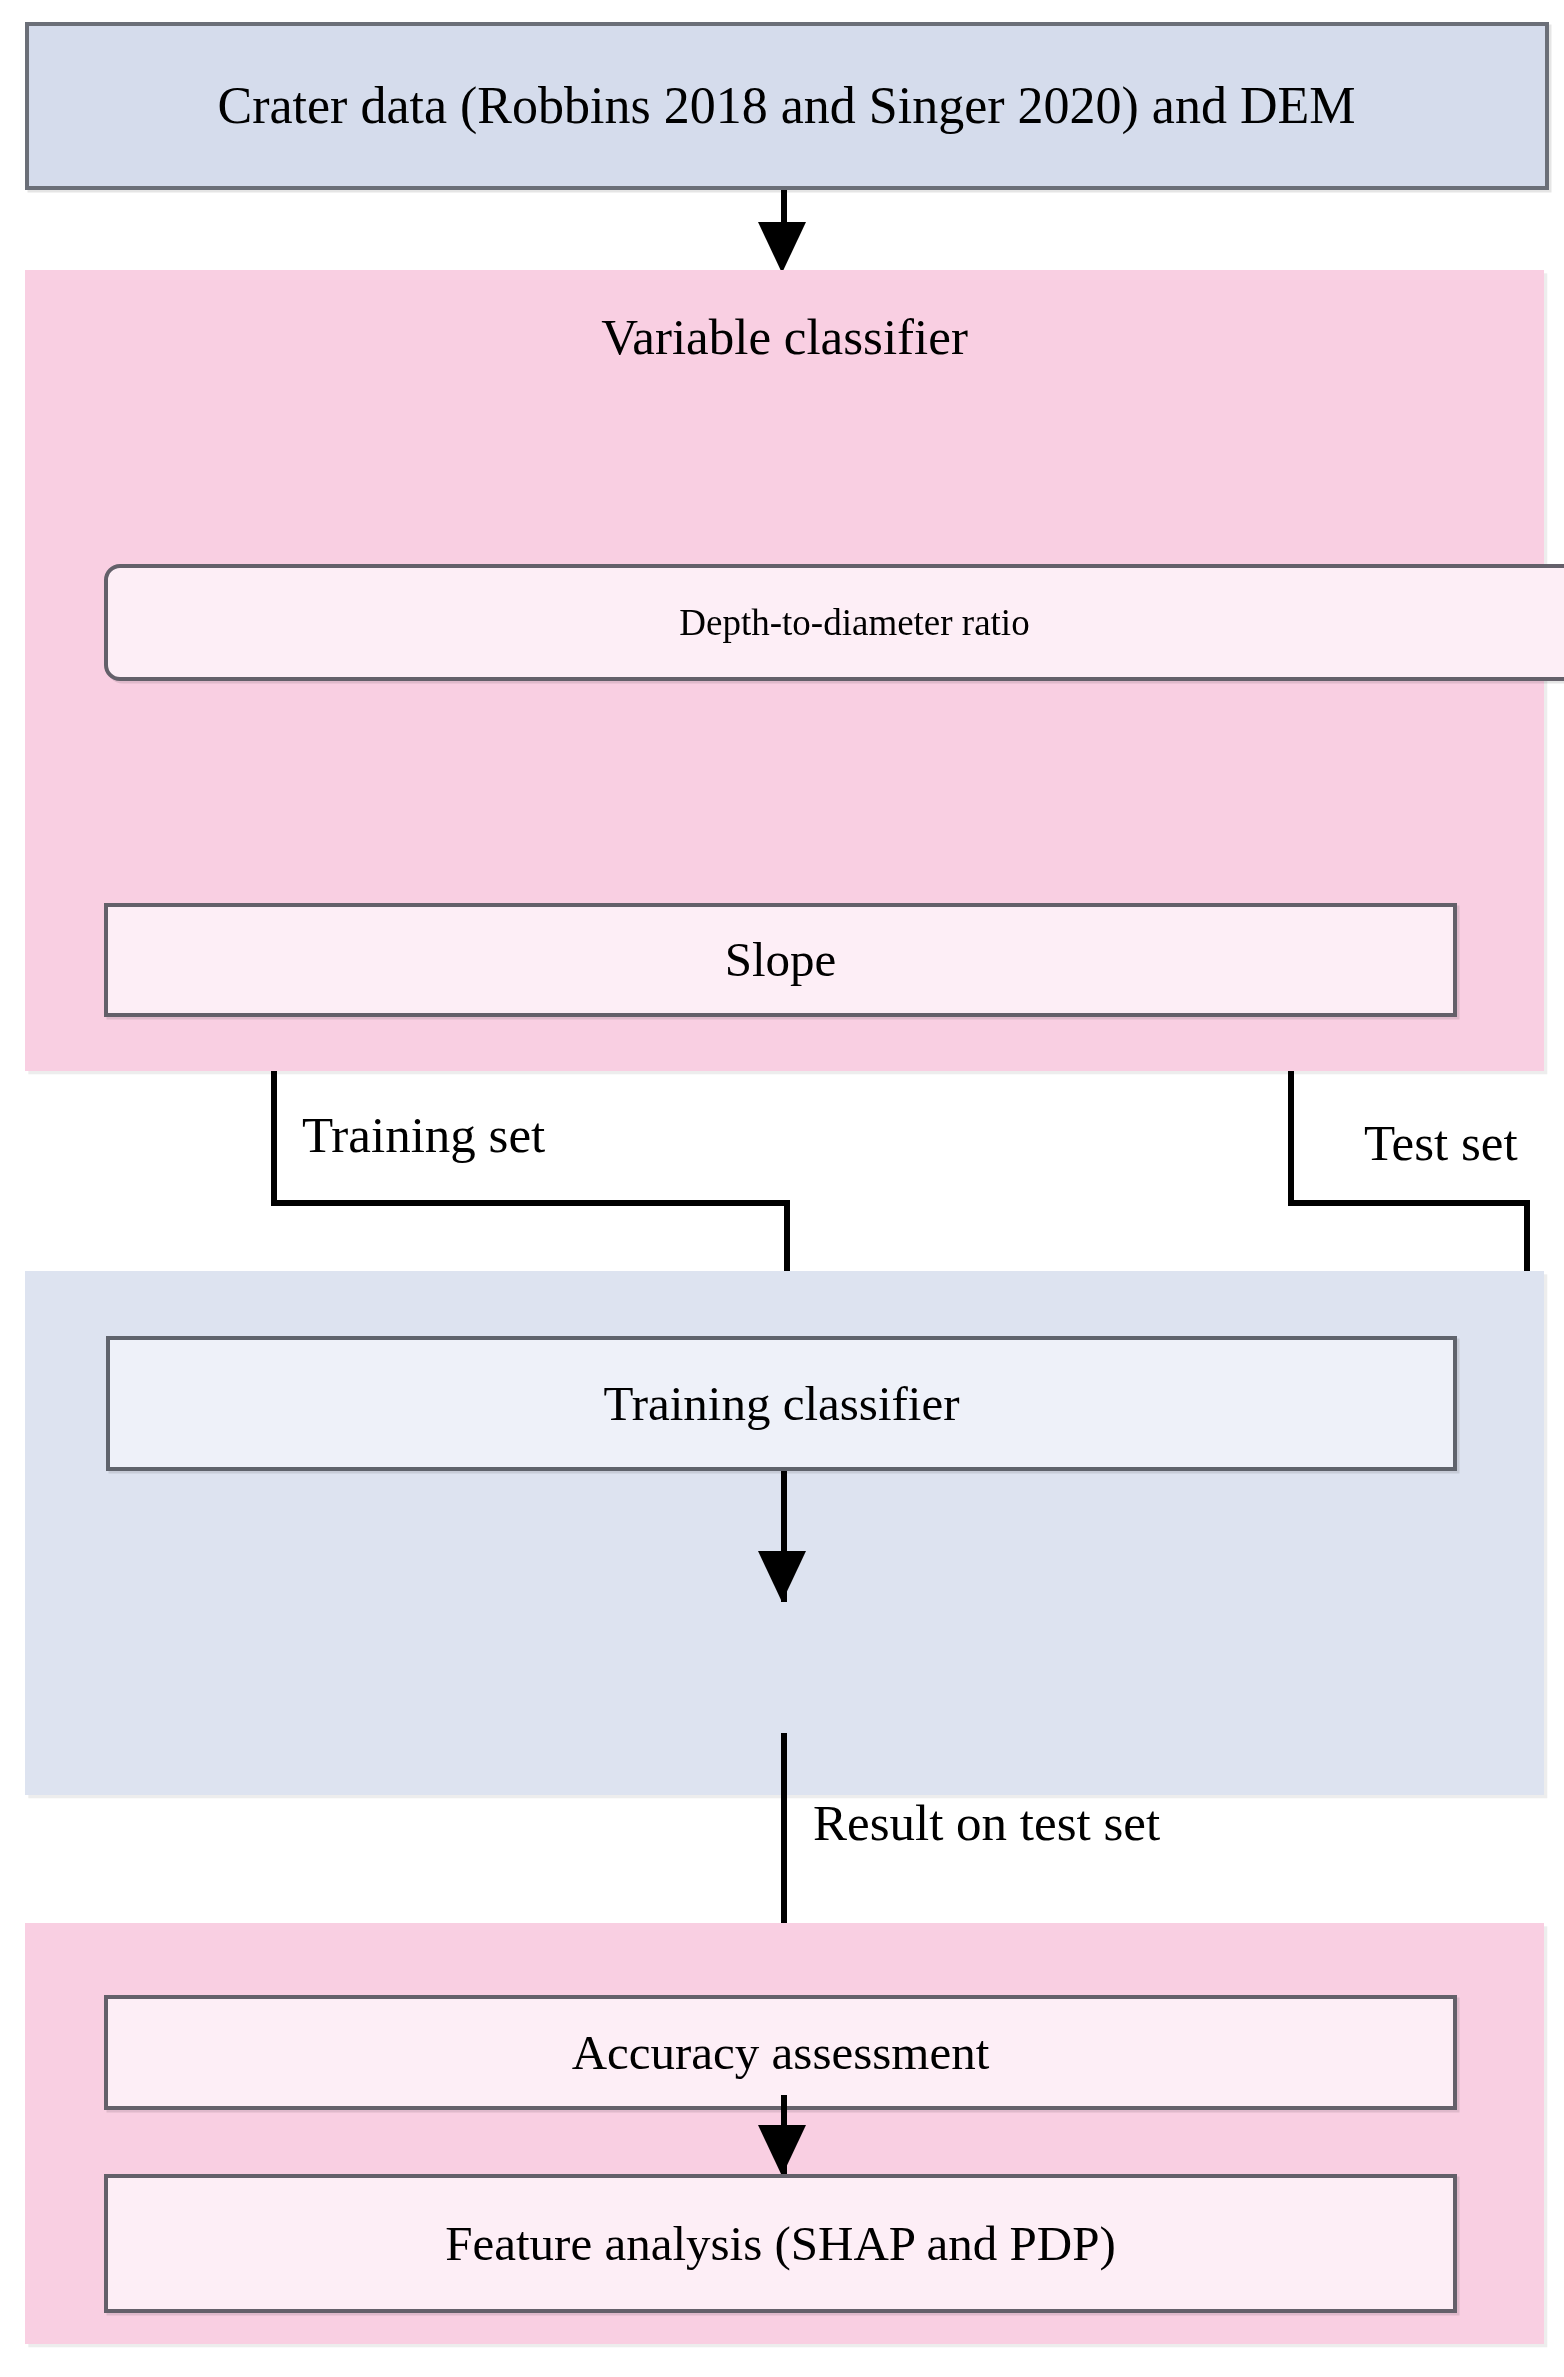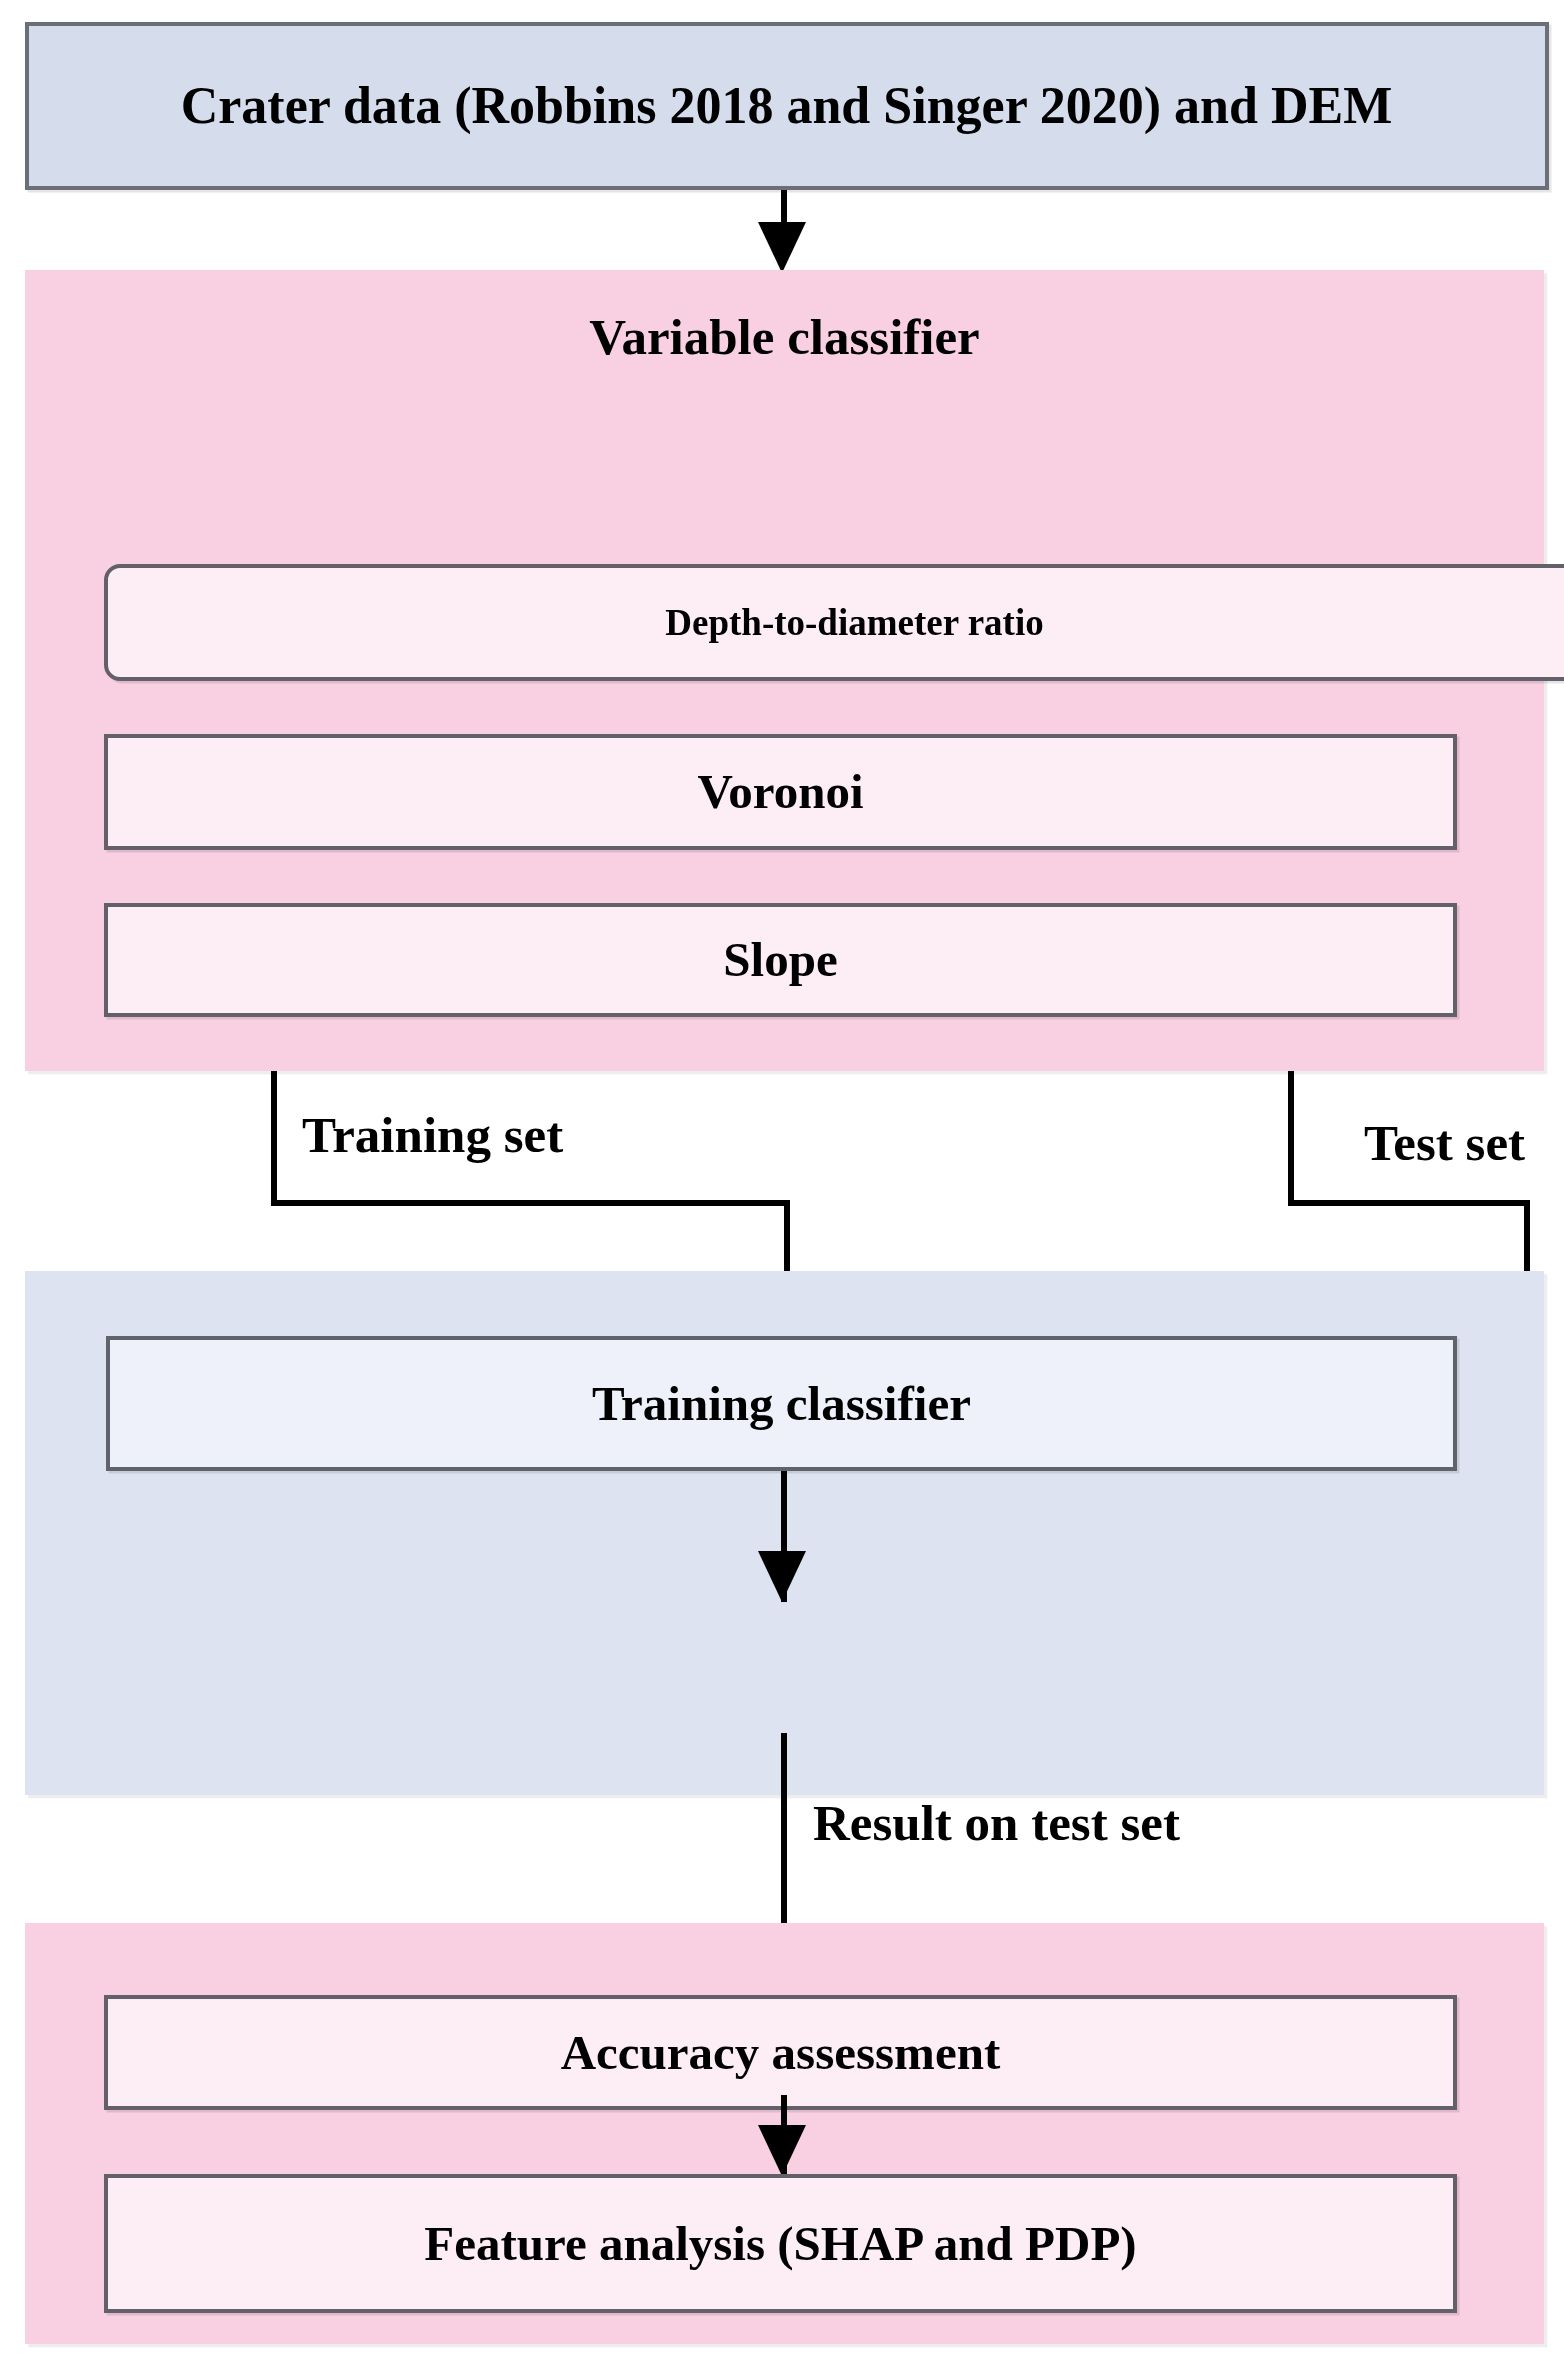--- a/index.html
+++ b/index.html
@@ -9,21 +9,20 @@
   }
   body {
     font-family: "Liberation Serif", "DejaVu Serif", serif;
   }
   #flowchart {
     position: relative;
     width: 1564px;
     height: 2377px;
     background: #ffffff;
     overflow: hidden;
-    font-weight: bold;
   }
 
   
   .node {
     position: absolute;
     box-sizing: border-box;
     display: flex;
     align-items: center;
     justify-content: center;
     text-align: center;
@@ -109,23 +108,20 @@
 
   <div class="group group-pink" style="left:25px; top:270px; width:1519px; height:801px;">
     <div class="group-title" style="top:42px;">Variable classifier</div>
   </div>
 
 
   <div class="node fill-pink-light" style="left:104px; top:564px; width:1501px; height:117px; font-size:37px;border-radius:16px;">
     <span>Depth-to-diameter ratio</span>
   </div>
 
-  <div class="node fill-pink-light" style="left:104px; top:734px; width:1353px; height:116px; font-size:49px;">
-    <span>Voronoi</span>
-  </div>
 
   <div class="node fill-pink-light" style="left:104px; top:903px; width:1353px; height:114px; font-size:49px;">
     <span>Slope</span>
   </div>
 
   <div class="vline" style="left:271px; top:1071px; height:135px;"></div>
   <div class="hline" style="left:271px; top:1200px; width:519px;"></div>
   <div class="vline" style="left:784px; top:1200px; height:147px;"></div>
   <div class="arrowhead-down" style="left:762px; top:1286px;"></div>
   <div class="edge-label" style="left:302px; top:1110px;">Training set</div>

